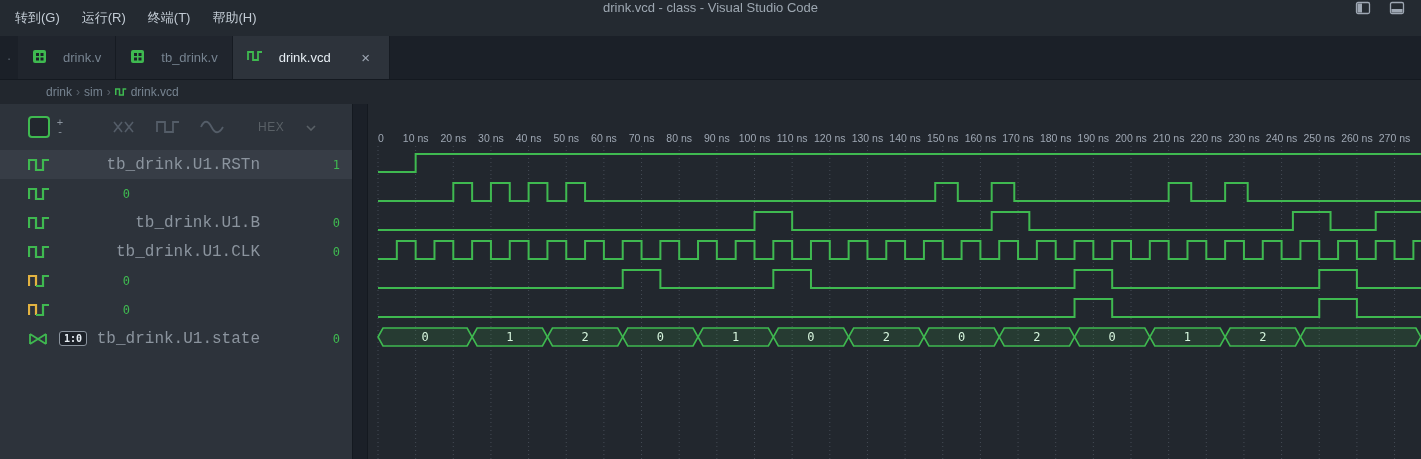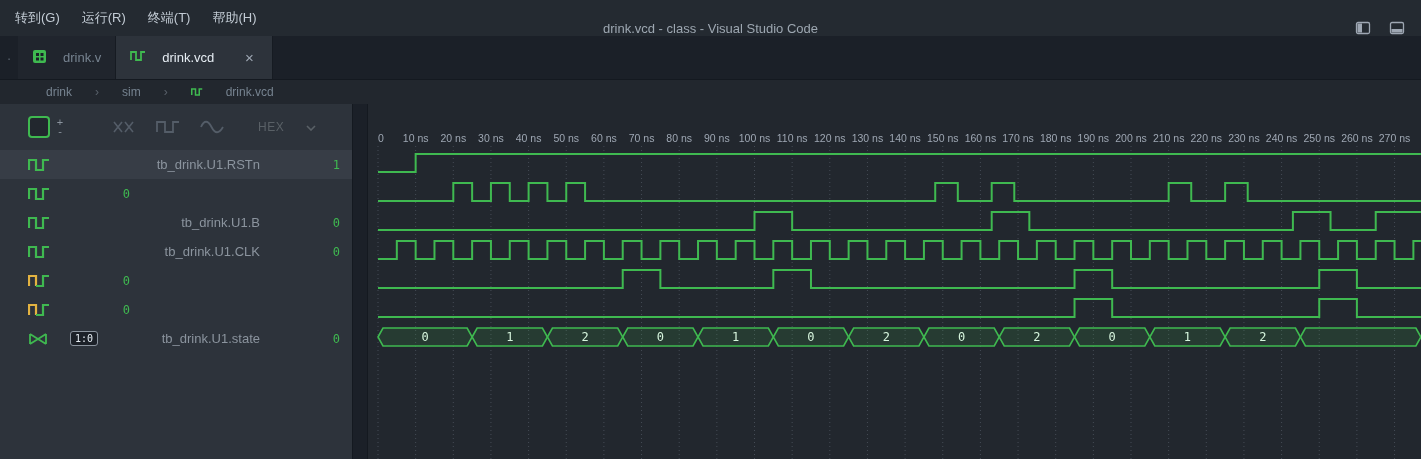--- a/index.html
+++ b/index.html
@@ -1,42 +1,42 @@
 <!DOCTYPE html>
 <html><head>
 <meta charset="utf-8">
 <style>
   * { margin:0; padding:0; box-sizing:border-box; }
   html,body { width:1421px; height:459px; overflow:hidden; background:#22272e;
               font-family:"Liberation Sans", sans-serif; }
 
   
   .titlebar { position:relative; height:36px; background:#242a31; display:flex;
-              align-items:flex-end; color:#cdd9e5; }
+              align-items:flex-start; color:#cdd9e5; }
   .menus { display:flex; padding-left:4px; z-index:2; }
   .menu-item { padding:0 11px; font-size:13px; line-height:36px; color:#c3ccd5; cursor:default; }
   .window-title { position:absolute; left:0; right:0; text-align:center; font-size:13px;
                   color:#9da7b1; pointer-events:none; }
   .win-controls { margin-left:auto; display:flex; gap:18px; padding-right:16px; z-index:2; }
   .win-controls svg { display:block; }
 
   
   .tabbar { height:44px; background:#1b2028; display:flex; align-items:stretch;
             border-bottom:1px solid #141920; }
   .tab-sliver { width:18px; display:flex; align-items:center; justify-content:center;
                 color:#57606a; font-size:14px; }
   .tab { display:flex; align-items:center; gap:16px; padding:0 14px; font-size:13px;
          color:#768390; background:#20252d; border-right:1px solid #161b22; cursor:default; }
   .tab.active { background:#2d333b; color:#e6edf3; }
   .tab .close { margin-left:10px; font-size:15px; color:#9ea7b3; width:18px; height:18px;
                 display:flex; align-items:center; justify-content:center; border-radius:4px; }
 
   
   .breadcrumbs { height:24px; background:#22272e; display:flex; align-items:center;
-                 padding-left:46px; font-size:12px; color:#768390; gap:23px; }
+                 padding-left:46px; font-size:12px; color:#768390; gap:4px; }
   .crumb-sep { color:#586069; }
   .breadcrumbs svg { display:block; }
 
   
   .content { display:flex; height:355px; }
   .left-panel { width:352px; background:#2d333b; flex:none; display:flex; flex-direction:column; }
 
   .wave-toolbar { height:46px; flex:none; display:flex; align-items:center; padding-left:28px; }
   .zoom-group { display:flex; align-items:center; }
   .zoom-box { width:22px; height:22px; border:2px solid #3fb950; border-radius:4px;
@@ -45,25 +45,25 @@
   .zoom-pm div { font-size:11px; line-height:9px; color:#8b949e; text-align:center; width:12px; cursor:default; }
   .tool-icons { display:flex; align-items:center; gap:20px; margin-left:46px; }
   .tool-icons svg { display:block; }
   .radix { display:flex; align-items:center; gap:22px; margin-left:34px; color:#596066;
            font-size:12px; letter-spacing:0.5px; cursor:default; }
 
   .sig-rows { flex:none; }
   .sig-row { height:29px; display:flex; align-items:center; padding:0 12px 0 28px; cursor:default; }
   .sig-row.selected { background:rgba(144,157,171,0.10); }
   .sig-icon { width:22px; flex:none; display:flex; align-items:center; }
-  .range-badge { flex:none; margin-left:20px; border:1px solid #8b949e; color:#e6edf3;
+  .range-badge { flex:none; margin-left:9px; border:1px solid #8b949e; color:#e6edf3;
                  background:#1c2128; border-radius:3px; font-size:10px; line-height:13px;
-                 padding:0 4px; font-family:"DejaVu Sans Mono", monospace; }
-  .sig-name { flex:1; text-align:right; font-family:Liberation Sans, sans-serif;
-              font-size:13px; color:#8b949e; white-space:nowrap; overflow:hidden; }
+                 padding:0 4px; font-family:"DejaVu Sans Mono", monospace;font-weight:bold; }
+  .sig-name { flex:1; text-align:right; font-family:Liberation Mono, monospace;
+              font-size:16px; color:#8b949e; white-space:nowrap; overflow:hidden; }
   .sig-value { width:80px; flex:none; text-align:right; font-family:"DejaVu Sans Mono", monospace;
                font-size:12px; color:#3fb950; }
 
   .gutter { width:16px; flex:none; background:#1b2028; border-left:1px solid #141920;
             border-right:1px solid #141920; }
 
   .wave-canvas { flex:1; background:#22272e; position:relative; }
   .wave-canvas svg { position:absolute; inset:0; width:100%; height:100%; }
 </style>
 </head>
@@ -102,20 +102,32 @@
           <rect x="1" y="1" width="13" height="13" rx="2" fill="#3fb950"></rect>
           <rect x="4" y="4" width="3" height="3" fill="#1b2028"></rect>
           <rect x="8.5" y="4" width="3" height="3" fill="#1b2028"></rect>
           <rect x="4" y="8.5" width="3" height="3" fill="#1b2028"></rect>
           <rect x="8.5" y="8.5" width="3" height="3" fill="#1b2028"></rect>
         </svg>
     </span>
     <span>drink.v</span>
   </div>
 
+  <div class="tab">
+    <span>
+      <svg width="15" height="15" viewBox="0 0 15 15">
+          <rect x="1" y="1" width="13" height="13" rx="2" fill="#3fb950"></rect>
+          <rect x="4" y="4" width="3" height="3" fill="#1b2028"></rect>
+          <rect x="8.5" y="4" width="3" height="3" fill="#1b2028"></rect>
+          <rect x="4" y="8.5" width="3" height="3" fill="#1b2028"></rect>
+          <rect x="8.5" y="8.5" width="3" height="3" fill="#1b2028"></rect>
+        </svg>
+    </span>
+    <span>tb_drink.v</span>
+  </div>
 
   <div class="tab active">
     <span>
       <svg width="16" height="16" viewBox="0 0 16 16">
           <path d="M1 12 V4 H6 V12 H11 V4 H15" fill="none" stroke="#3fb950" stroke-width="1.8"></path>
         </svg>
     </span>
     <span>drink.vcd</span>
     <span class="close">×</span>
   </div>

